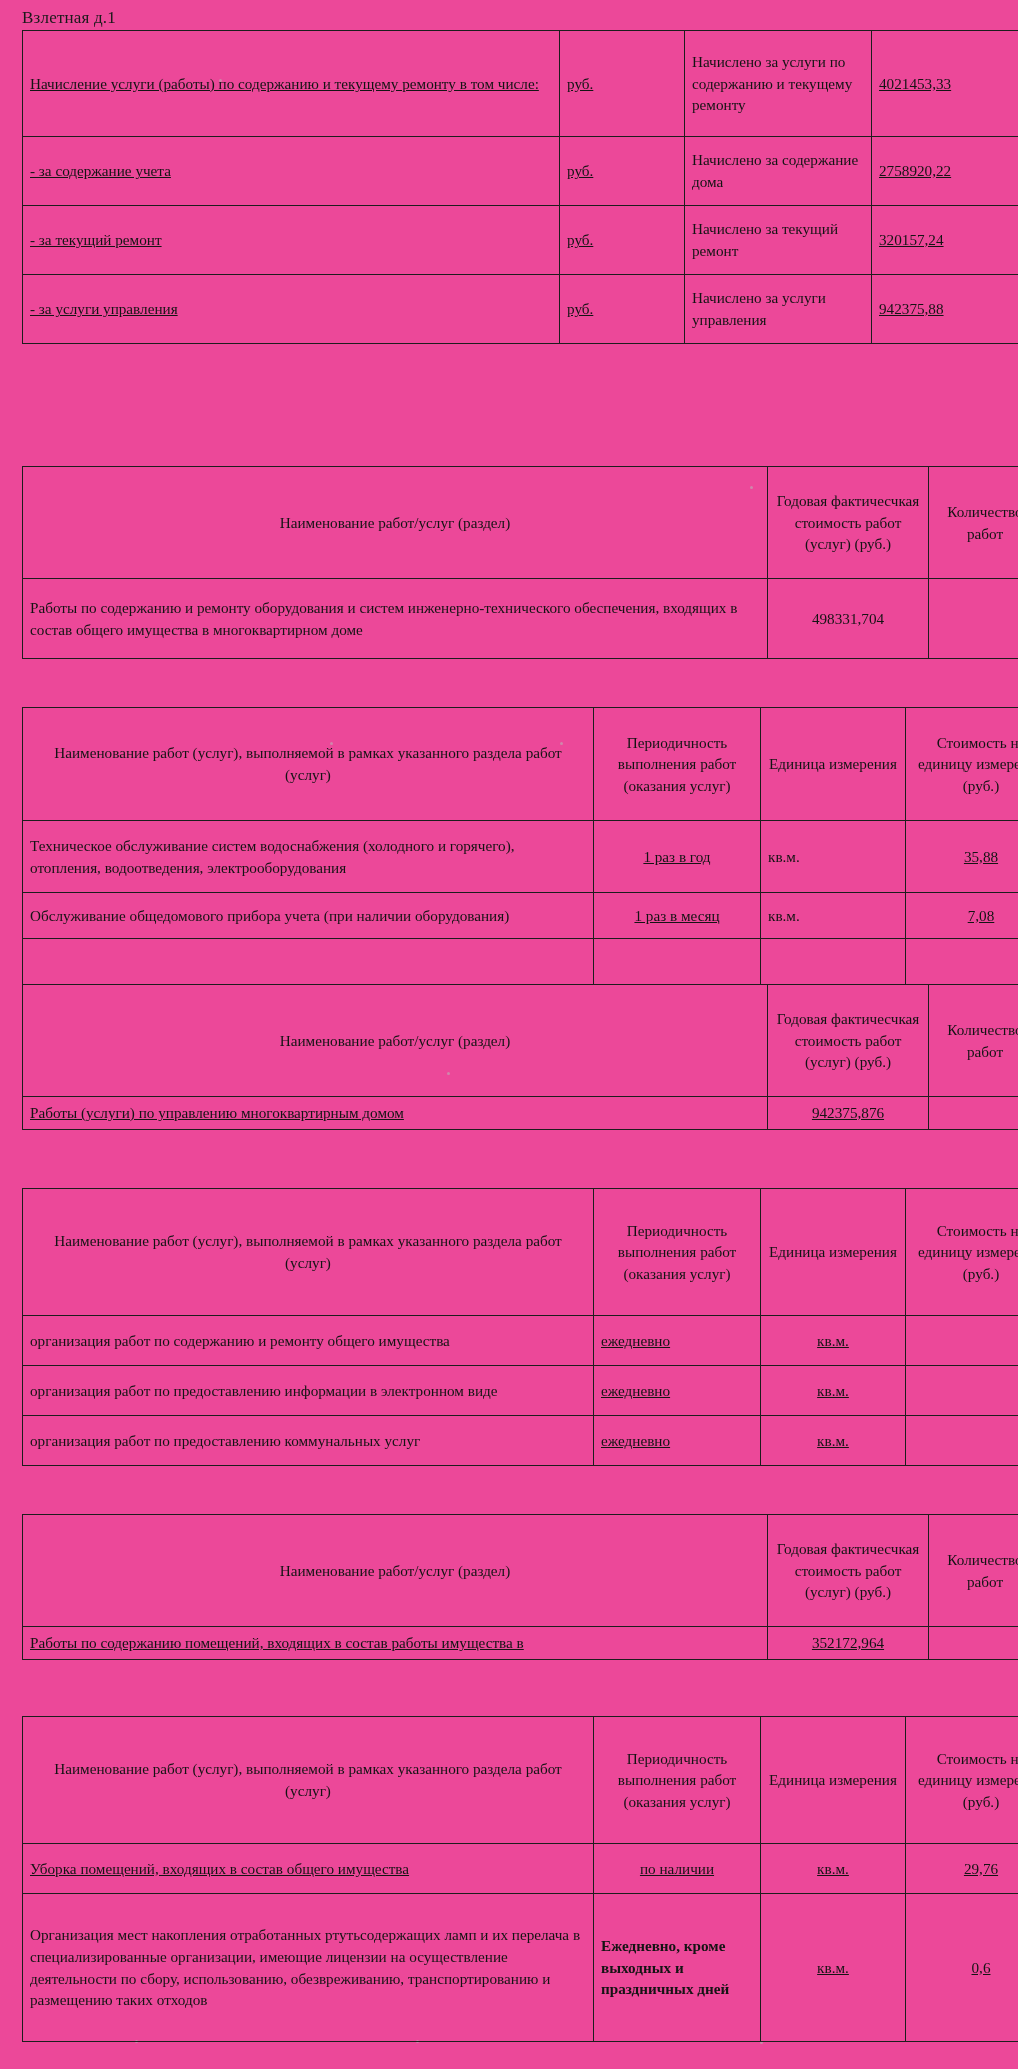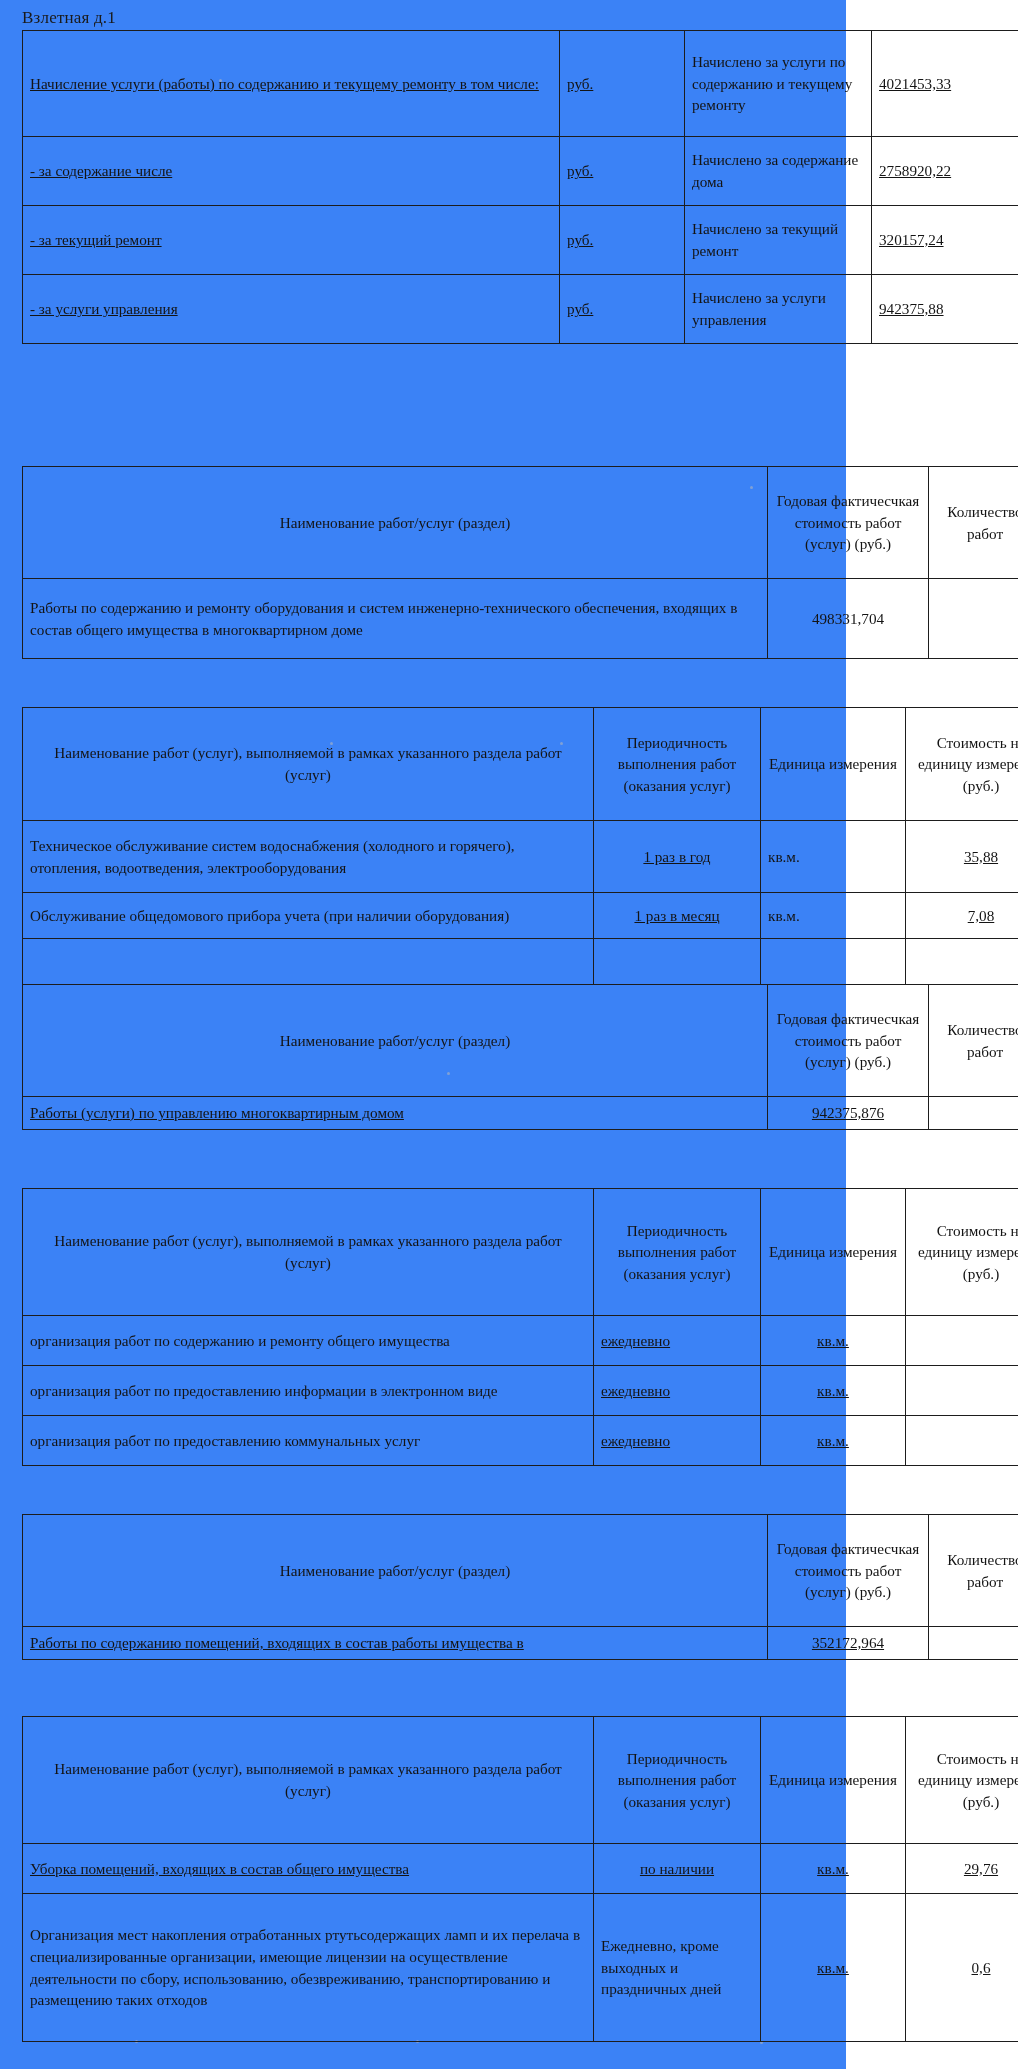--- a/index.html
+++ b/index.html
@@ -10,26 +10,26 @@
   body {
     width: 1018px;
     height: 2069px;
     position: relative;
     font-family: "Liberation Serif", "DejaVu Serif", serif;
     color: #161616;
     overflow: hidden;
   }
   .page {
     position: relative;
-    width: 846px;
+    width: 1018px;
     height: 2069px;
     padding: 0;
     box-sizing: border-box;
     
-    background: #3b82f6;
+    background: #ec4899;
   }
   .doc-title {
     position: absolute;
     left: 22px;
     top: 8px;
     font-size: 17px;
     letter-spacing: .2px;
     color: #1a1a1a;
     white-space: nowrap;
   }
@@ -70,21 +70,21 @@
   .tsec .c2 { width: 146px; }
   .tsec .c3 { width: 98px; }
 
   
   .tdet { left: 22px; width: 974px; }
   .tdet .c1 { width: 556px; }
   .tdet .c2 { width: 152px; }
   .tdet .c3 { width: 130px; }
   .tdet .c4 { width: 136px; }
 
-  .small-spec { font-size: 14.6px; }
+  .small-spec { font-size: 14.6px; font-weight: bold; }
 
   
   .speck {
     position: absolute;
     background: #b9b9b9;
     border-radius: 50%;
     opacity: .55;
     pointer-events: none;
   }
 </style>
@@ -106,21 +106,21 @@
 
   <table class="tbl t1" style="top:30px;">
     <tbody>
       <tr style="height:106px;">
         <td class="c1 lft mid">Начисление услуги (работы) по содержанию и текущему ремонту в том числе:</td>
         <td class="c2 lft mid">руб.</td>
         <td class="c3 lft top">Начислено за услуги по содержанию и текущему ремонту</td>
         <td class="c4 num mid">4021453,33</td>
       </tr>
       <tr style="height:69px;">
-        <td class="c1 lft mid">- за содержание числе</td>
+        <td class="c1 lft mid">- за содержание учета</td>
         <td class="c2 lft mid">руб.</td>
         <td class="c3 lft top">Начислено за содержание дома</td>
         <td class="c4 num mid">2758920,22</td>
       </tr>
       <tr style="height:69px;">
         <td class="c1 lft mid">- за текущий ремонт</td>
         <td class="c2 lft mid">руб.</td>
         <td class="c3 lft top">Начислено за текущий ремонт</td>
         <td class="c4 num mid">320157,24</td>
       </tr>

